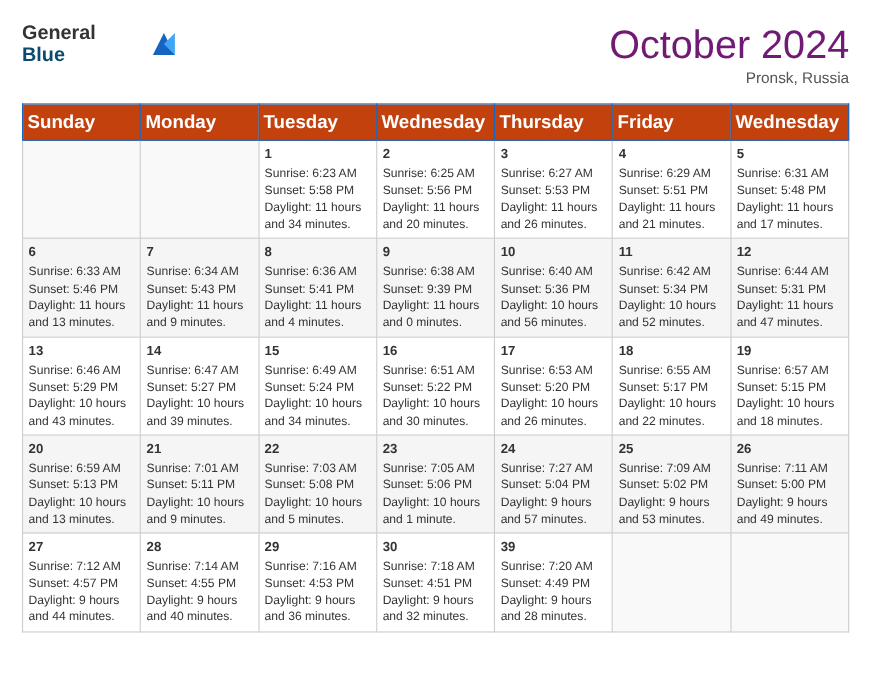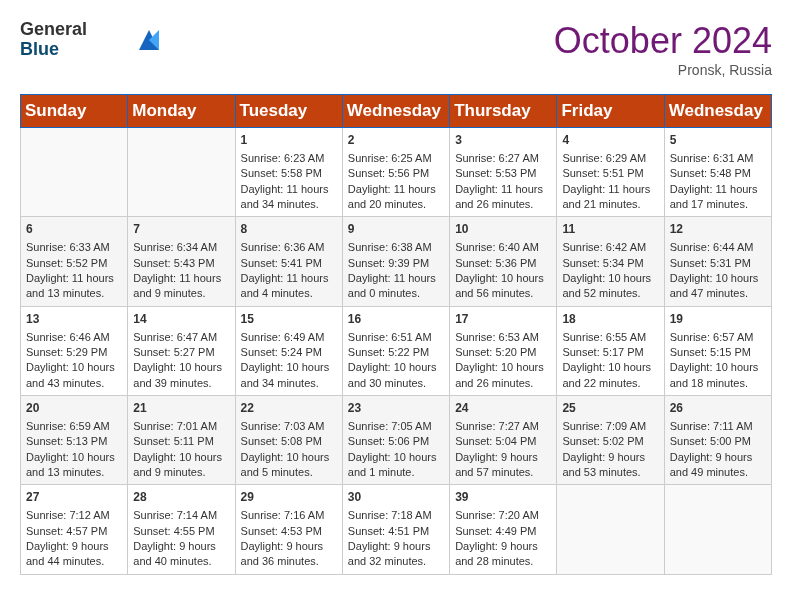--- a/index.html
+++ b/index.html
@@ -156,21 +156,21 @@
           <span class="day-num">5</span>
           <div>Sunrise: 6:31 AM</div>
           <div>Sunset: 5:48 PM</div>
           <div>Daylight: 11 hours and 17 minutes.</div>
         </td>
       </tr>
       <tr>
         <td>
           <span class="day-num">6</span>
           <div>Sunrise: 6:33 AM</div>
-          <div>Sunset: 5:52 PM</div>
+          <div>Sunset: 5:46 PM</div>
           <div>Daylight: 11 hours and 13 minutes.</div>
         </td>
         <td>
           <span class="day-num">7</span>
           <div>Sunrise: 6:34 AM</div>
           <div>Sunset: 5:43 PM</div>
           <div>Daylight: 11 hours and 9 minutes.</div>
         </td>
         <td>
           <span class="day-num">8</span>
@@ -193,21 +193,21 @@
         <td>
           <span class="day-num">11</span>
           <div>Sunrise: 6:42 AM</div>
           <div>Sunset: 5:34 PM</div>
           <div>Daylight: 10 hours and 52 minutes.</div>
         </td>
         <td>
           <span class="day-num">12</span>
           <div>Sunrise: 6:44 AM</div>
           <div>Sunset: 5:31 PM</div>
-          <div>Daylight: 10 hours and 47 minutes.</div>
+          <div>Daylight: 11 hours and 47 minutes.</div>
         </td>
       </tr>
       <tr>
         <td>
           <span class="day-num">13</span>
           <div>Sunrise: 6:46 AM</div>
           <div>Sunset: 5:29 PM</div>
           <div>Daylight: 10 hours and 43 minutes.</div>
         </td>
         <td>

